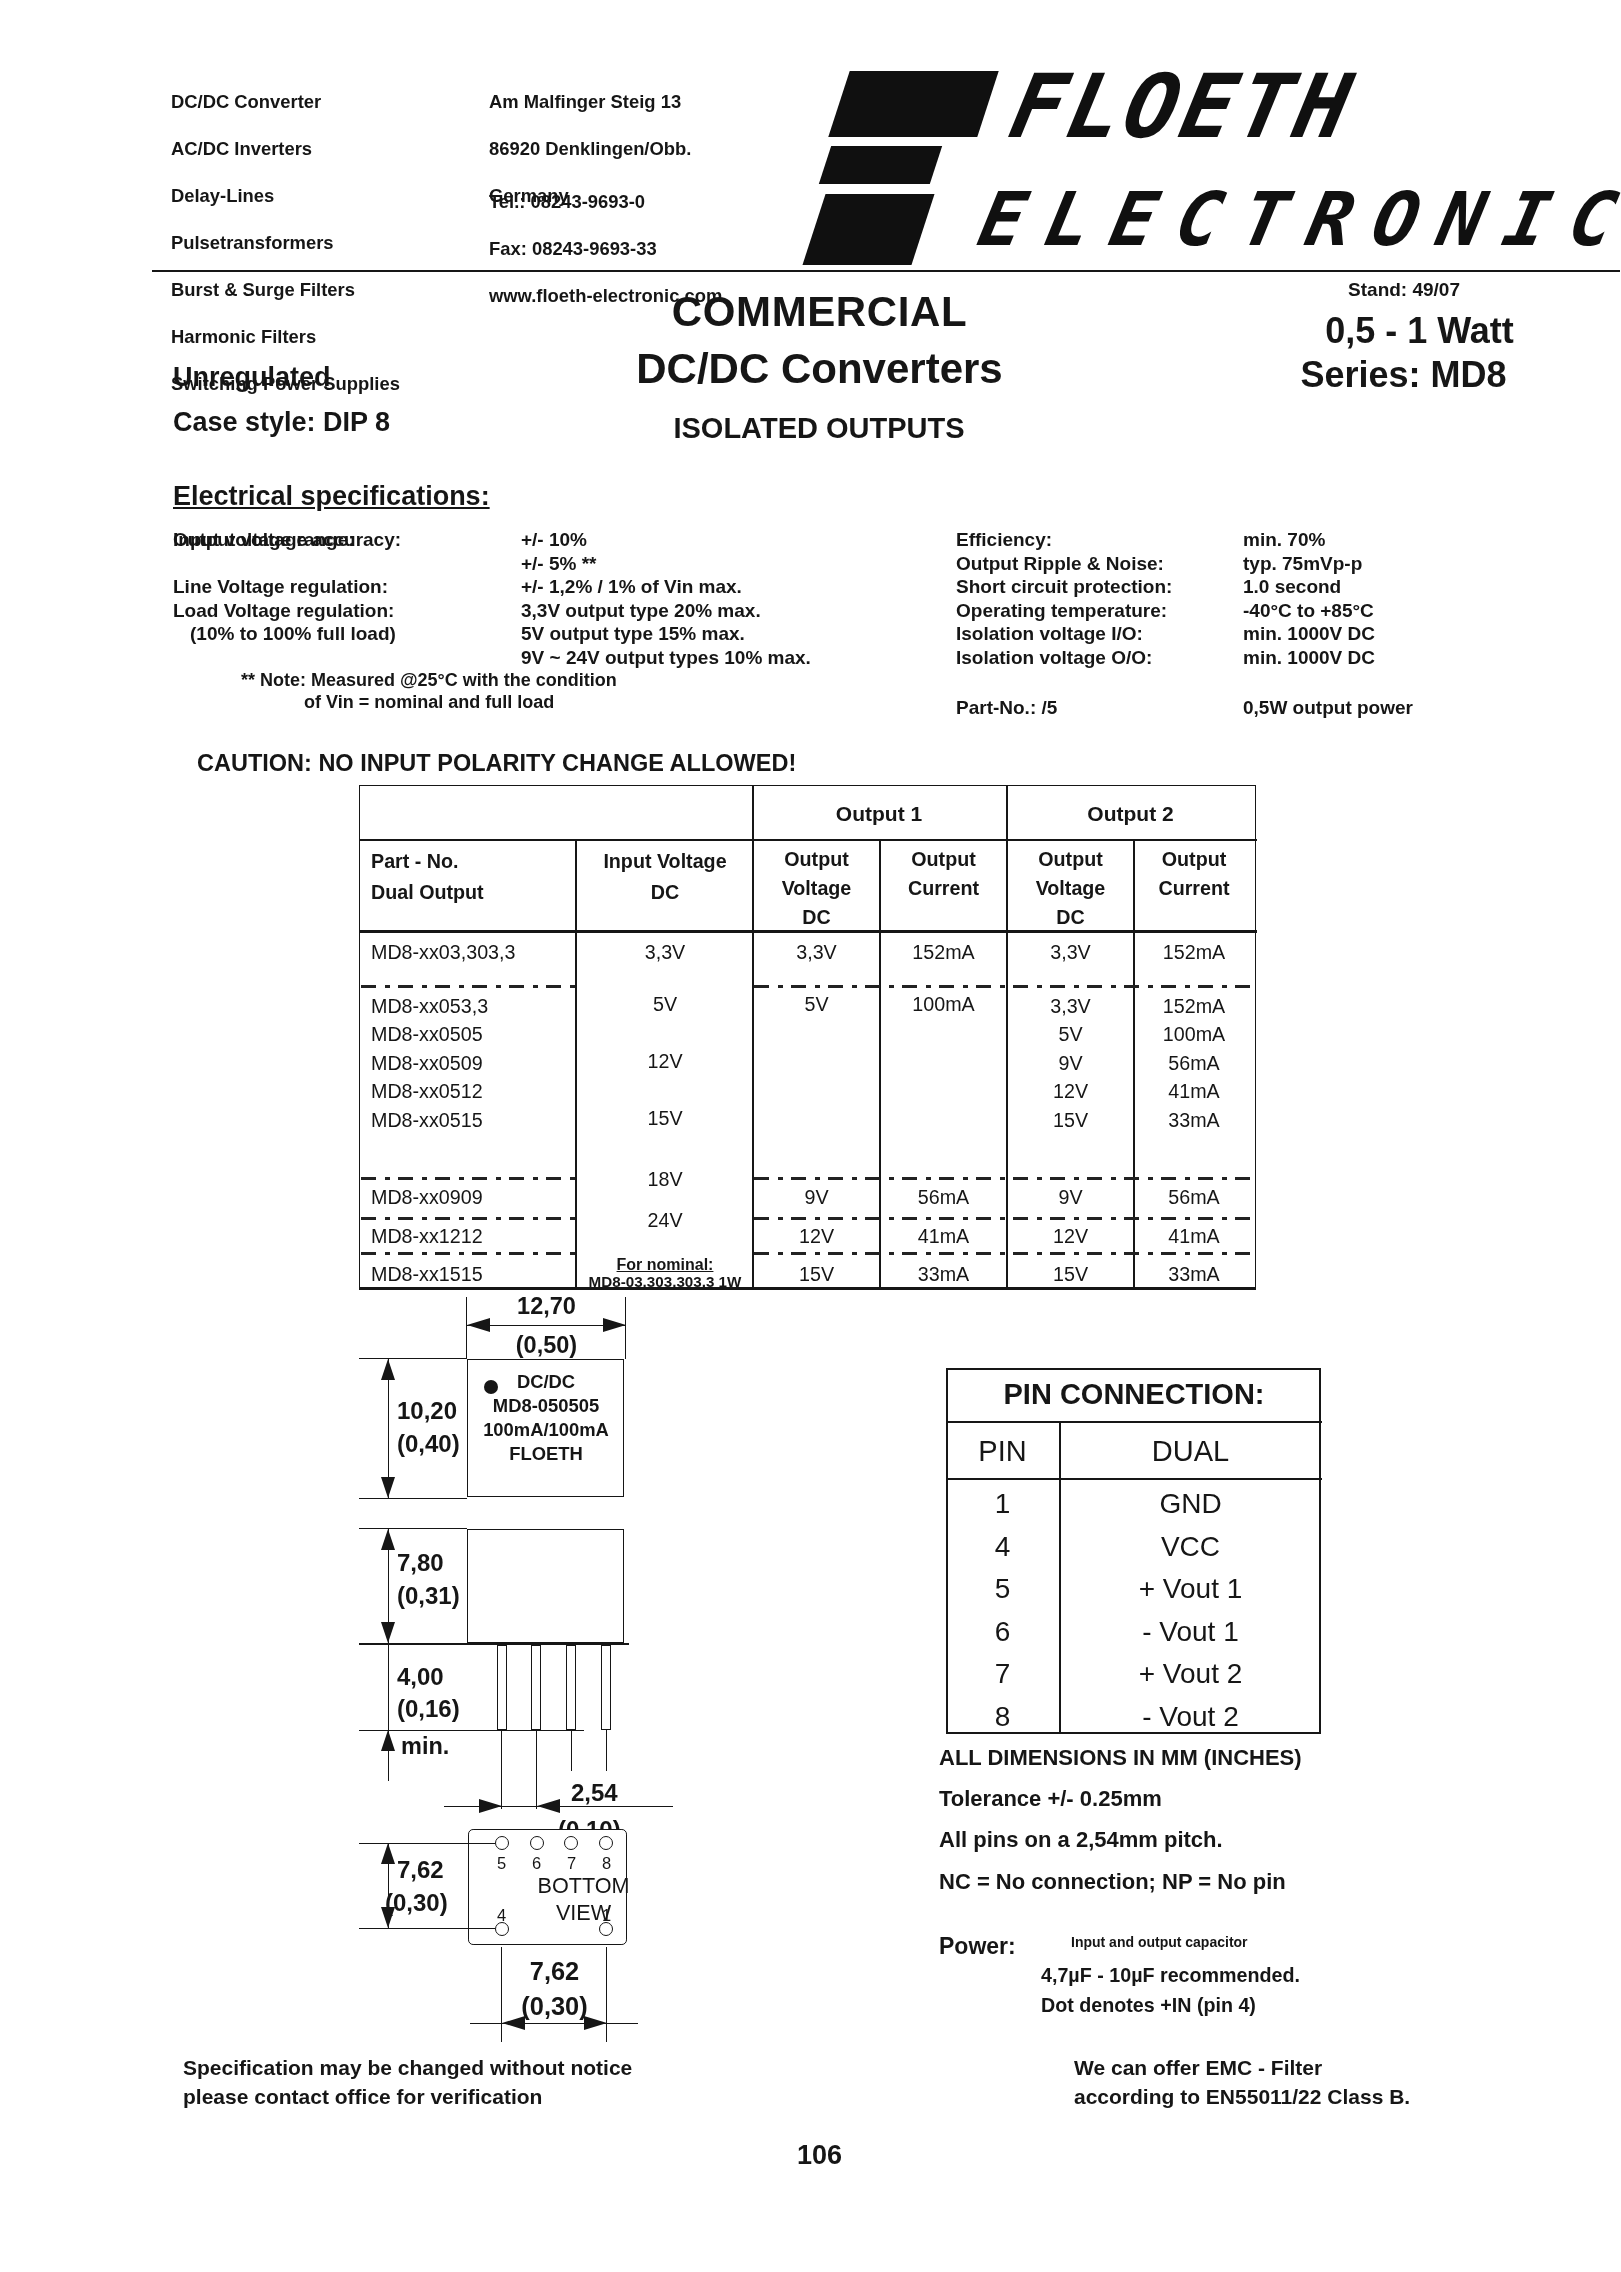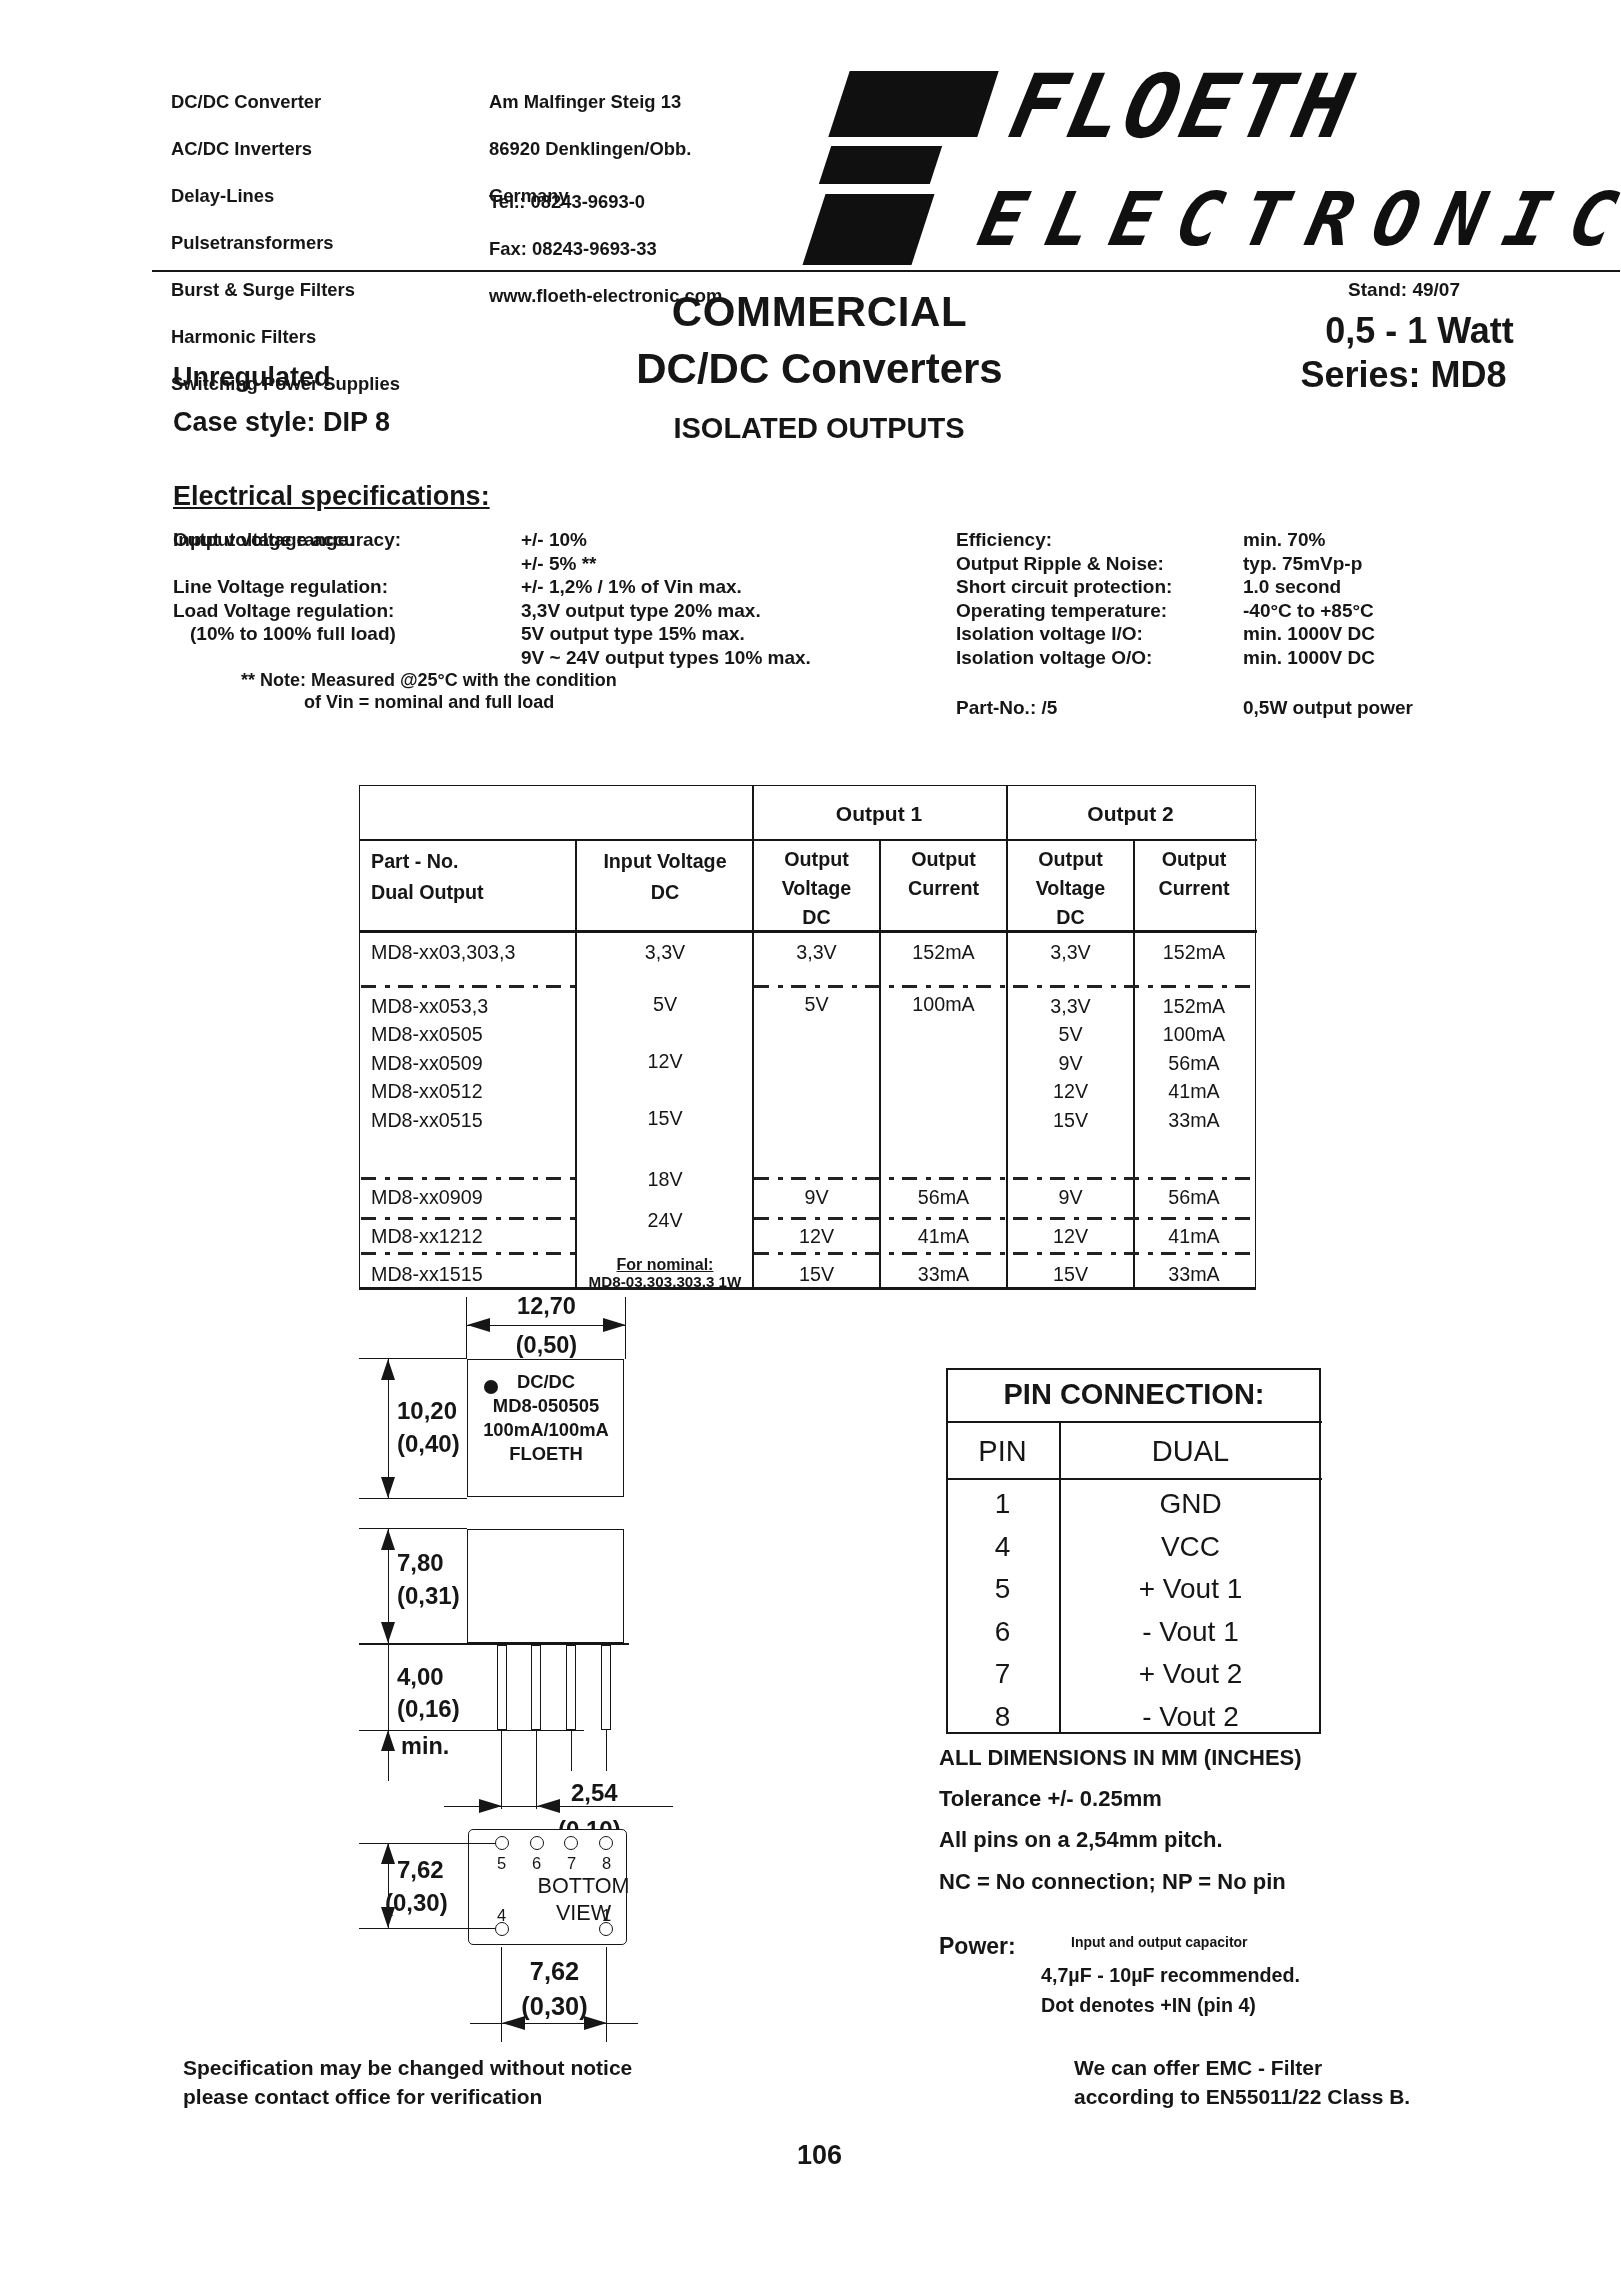--- a/index.html
+++ b/index.html
@@ -99,20 +99,21 @@
     <div class="t" style="left:1243px;top:599px;font-size:19px;">-40°C to +85°C</div>
     <div class="t" style="left:956px;top:622px;font-size:19px;">Isolation voltage I/O:</div>
     <div class="t" style="left:1243px;top:622px;font-size:19px;">min. 1000V DC</div>
     <div class="t" style="left:956px;top:646px;font-size:19px;">Isolation voltage O/O:</div>
     <div class="t" style="left:1243px;top:646px;font-size:19px;">min. 1000V DC</div>
 
     <div class="t" style="left:956px;top:696px;font-size:19px;">Part-No.: /5</div>
     <div class="t" style="left:1243px;top:696px;font-size:19px;">0,5W output power</div>
   </div>
 
+  <div class="t" style="left:197px;top:749px;font-size:23.5px;">CAUTION: NO INPUT POLARITY CHANGE ALLOWED!</div>
 
   <div>
     <div class="box" style="left:359px;top:785px;width:895px;height:501px;border-bottom-width:3.8px;"></div>
     <div class="ln" style="left:752px;top:785px;width:1.9px;height:505px;"></div>
     <div class="ln" style="left:1006px;top:785px;width:1.9px;height:505px;"></div>
     <div class="ln" style="left:575px;top:839px;width:1.9px;height:451px;"></div>
     <div class="ln" style="left:879px;top:839px;width:1.9px;height:451px;"></div>
     <div class="ln" style="left:1133px;top:839px;width:1.9px;height:451px;"></div>
     <div class="ln" style="left:359px;top:839px;width:898px;height:1.9px;"></div>
     <div class="ln" style="left:359px;top:930px;width:898px;height:2.5px;"></div>

